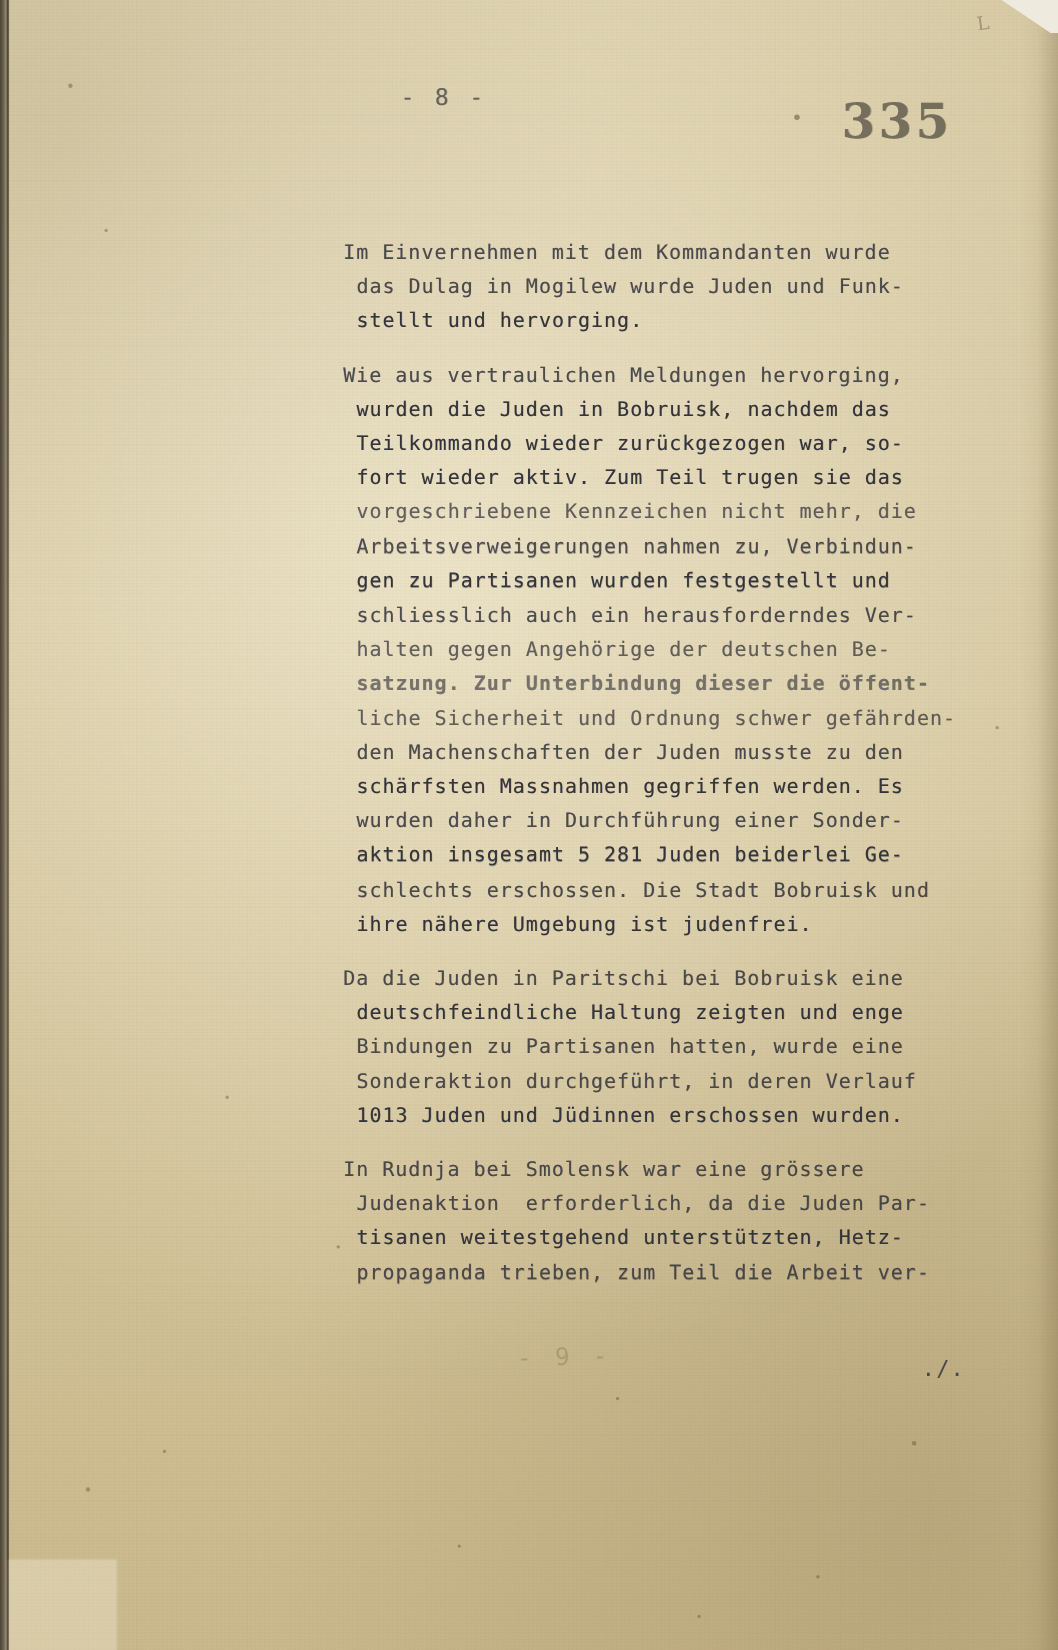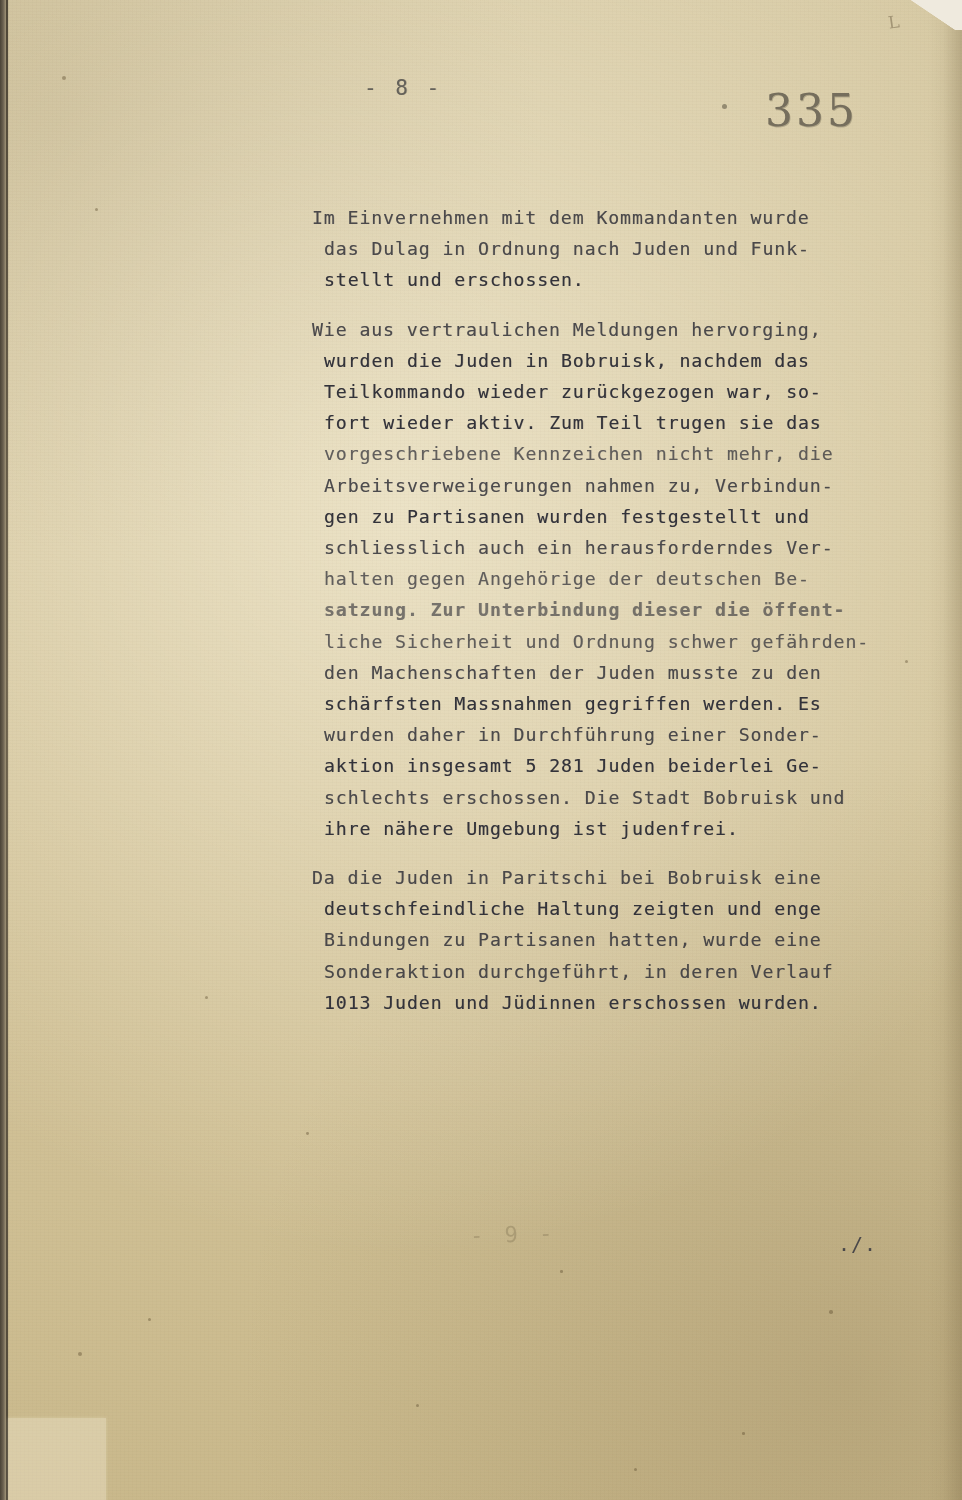--- a/index.html
+++ b/index.html
@@ -97,21 +97,21 @@
     letter-spacing: 3px;
     color: #4b4a48;
     opacity: 0.82;
     text-shadow: 0.6px 0.4px 0 rgba(60,58,52,0.30);
   }
   #stamp-number {
     position: absolute;
     left: 765px; top: 85px;
     font-family: "DejaVu Serif", "Liberation Serif", serif;
     font-size: 44px;
-    font-weight: 400;
+    font-weight: 700;
     letter-spacing: 3px;
     color: #5d574a;
     opacity: 0.80;
     text-shadow: 0.8px 0.6px 0.4px rgba(70,62,48,0.35);
   }
   #stamp-tick {
     position: absolute;
     left: 722px; top: 104px;
     width: 5px; height: 5px;
     border-radius: 50%;
@@ -123,21 +123,21 @@
     font-family: "DejaVu Serif", "Liberation Serif", serif;
     font-size: 17px;
     color: rgba(120,106,78,0.55);
     transform: rotate(-8deg);
   }
 
   
   #body-block {
     position: absolute;
     left: 312px;
-    top: 202px;
+    top: 214px;
     width: 600px;
   }
   .para {
     margin: 0 0 18px 0;
     color: #33333a;
     font-size: 18.2px;
     line-height: 31.2px;
     letter-spacing: 0.9px;
     white-space: pre;
     text-shadow:
@@ -196,23 +196,24 @@
   <div id="tape-patch"></div>
 
   <div id="header">
     <div id="folio">- 8 -</div>
     <div id="stamp-tick"></div>
     <div id="stamp-number">335</div>
     <div id="pencil-mark-corner">L</div>
   </div>
 
   <div id="body-block">
-      <p class="para"><span class="ln ink-mid">Im Einvernehmen mit dem Kommandanten wurde</span><span class="ln ink-mid">das Dulag in Ordnung nach Juden und Funk-</span><span class="ln ink-strong">stellt und erschossen.</span></p>
+      <p class="para"><span class="ln ink-mid">Im Einvernehmen mit dem Kommandanten wurde</span><span class="ln ink-mid">das Dulag in Mogilew wurde Juden und Funk-</span><span class="ln ink-strong">stellt und hervorging.</span></p>
       <p class="para"><span class="ln ink-mid">Wie aus vertraulichen Meldungen hervorging,</span><span class="ln ink-strong">wurden die Juden in Bobruisk, nachdem das</span><span class="ln ink-strong">Teilkommando wieder zurückgezogen war, so-</span><span class="ln ink-strong">fort wieder aktiv. Zum Teil trugen sie das</span><span class="ln ink-light">vorgeschriebene Kennzeichen nicht mehr, die</span><span class="ln ink-mid">Arbeitsverweigerungen nahmen zu, Verbindun-</span><span class="ln ink-strong">gen zu Partisanen wurden festgestellt und</span><span class="ln ink-mid">schliesslich auch ein herausforderndes Ver-</span><span class="ln ink-light">halten gegen Angehörige der deutschen Be-</span><span class="ln ink-faint">satzung. Zur Unterbindung dieser die öffent-</span><span class="ln ink-light">liche Sicherheit und Ordnung schwer gefährden-</span><span class="ln ink-mid">den Machenschaften der Juden musste zu den</span><span class="ln ink-strong">schärfsten Massnahmen gegriffen werden. Es</span><span class="ln ink-mid">wurden daher in Durchführung einer Sonder-</span><span class="ln ink-strong">aktion insgesamt 5 281 Juden beiderlei Ge-</span><span class="ln ink-mid">schlechts erschossen. Die Stadt Bobruisk und</span><span class="ln ink-strong">ihre nähere Umgebung ist judenfrei.</span></p>
       <p class="para"><span class="ln ink-mid">Da die Juden in Paritschi bei Bobruisk eine</span><span class="ln ink-strong">deutschfeindliche Haltung zeigten und enge</span><span class="ln ink-mid">Bindungen zu Partisanen hatten, wurde eine</span><span class="ln ink-mid">Sonderaktion durchgeführt, in deren Verlauf</span><span class="ln ink-strong">1013 Juden und Jüdinnen erschossen wurden.</span></p>
+      <p class="para"><span class="ln ink-mid">In Rudnja bei Smolensk war eine grössere</span><span class="ln ink-mid">Judenaktion  erforderlich, da die Juden Par-</span><span class="ln ink-strong">tisanen weitestgehend unterstützten, Hetz-</span><span class="ln ink-mid">propaganda trieben, zum Teil die Arbeit ver-</span></p>
     </div>
 
   <div id="showthrough">- 9 -</div>
   <div id="continuation-mark">./.</div>
 
 <div class="speck" style="left: 62px; top: 76px; width: 4.4px; height: 4.4px;"></div>
     <div class="speck" style="left: 95px; top: 208px; width: 3.2px; height: 3.2px;"></div>
     <div class="speck" style="left: 78px; top: 1352px; width: 4px; height: 4px;"></div>
     <div class="speck" style="left: 205px; top: 996px; width: 3px; height: 3px;"></div>
     <div class="speck" style="left: 306px; top: 1132px; width: 2.8px; height: 2.8px;"></div>

